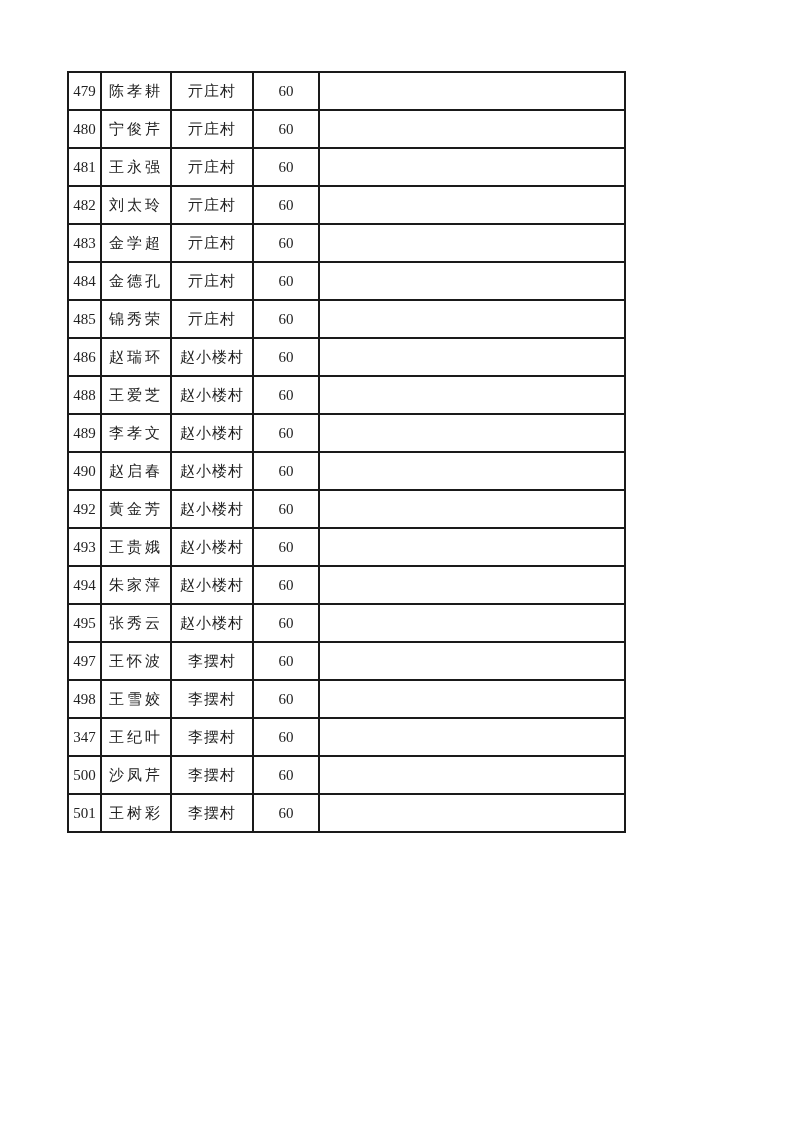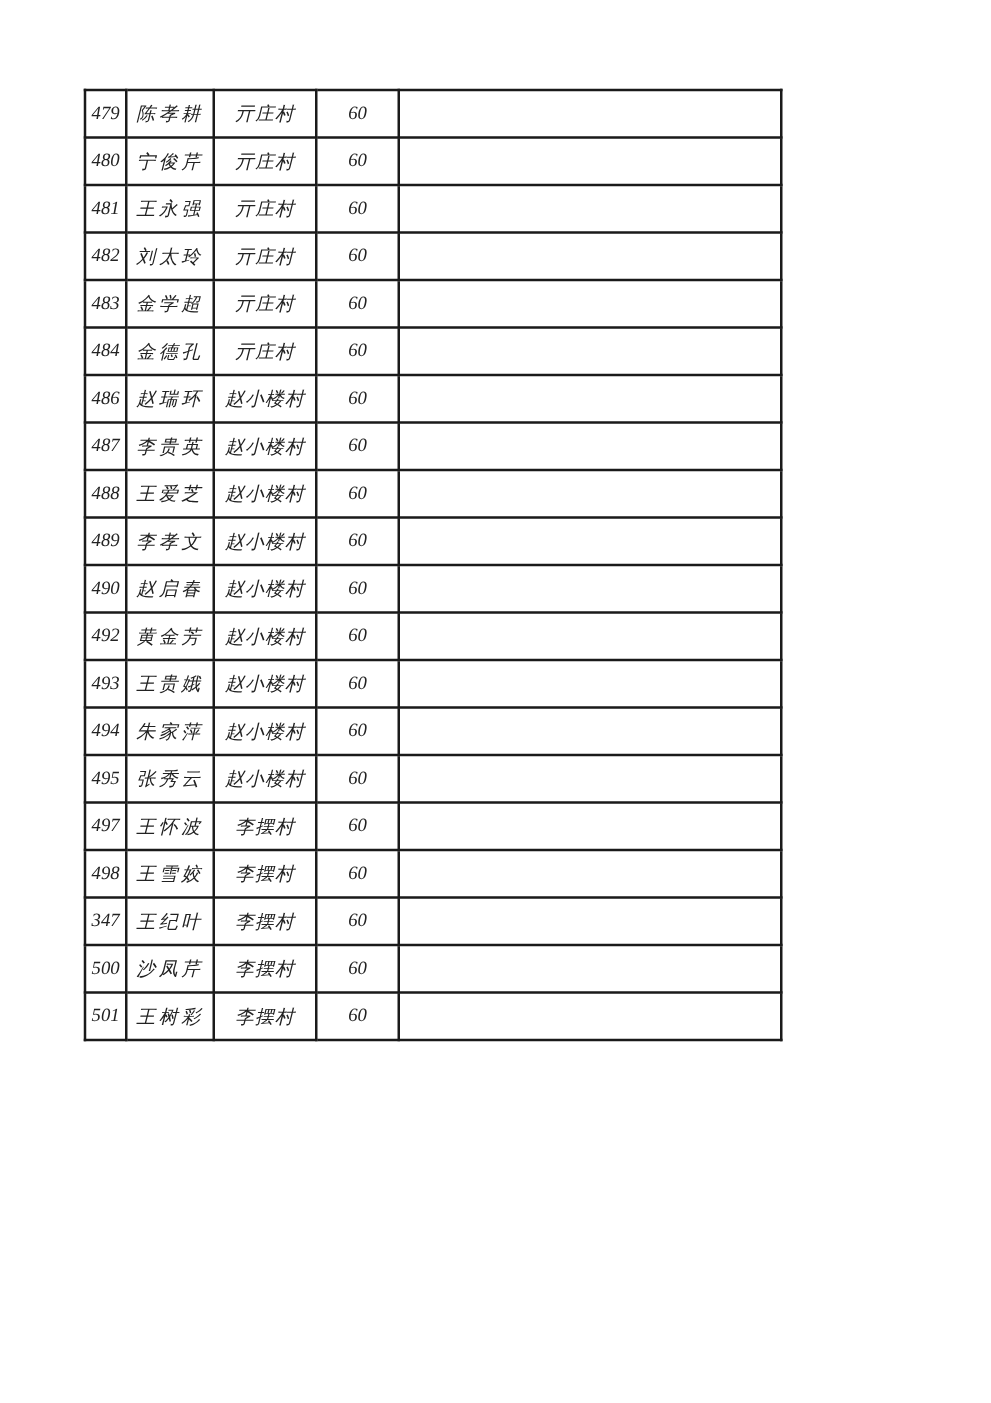--- a/index.html
+++ b/index.html
@@ -8,21 +8,20 @@
     height: 1122px;
     background: #ffffff;
     font-family: "Liberation Serif", "DejaVu Serif", serif;
   }
   .page {
     position: relative;
     width: 793px;
     height: 1122px;
     background: #ffffff;
     overflow: hidden;
-    font-style: italic;
   }
   table.roster {
     position: absolute;
     left: 67px;
     top: 71px;
     width: 557px;
     border-collapse: collapse;
     table-layout: fixed;
     border: 2px solid #000000;
   }
@@ -101,36 +100,36 @@
   </tr>
 
   <tr>
     <td class="cell-serial">484</td>
     <td class="cell-name">金德孔</td>
     <td class="cell-village">亓庄村</td>
     <td class="cell-amount">60</td>
     <td class="cell-blank"></td>
   </tr>
 
+  <tr>
+    <td class="cell-serial">485</td>
+    <td class="cell-name">锦秀荣</td>
+    <td class="cell-village">亓庄村</td>
+    <td class="cell-amount">60</td>
+    <td class="cell-blank"></td>
+  </tr>
 
   <tr>
     <td class="cell-serial">486</td>
     <td class="cell-name">赵瑞环</td>
     <td class="cell-village">赵小楼村</td>
     <td class="cell-amount">60</td>
     <td class="cell-blank"></td>
   </tr>
 
-  <tr>
-    <td class="cell-serial">487</td>
-    <td class="cell-name">李贵英</td>
-    <td class="cell-village">赵小楼村</td>
-    <td class="cell-amount">60</td>
-    <td class="cell-blank"></td>
-  </tr>
 
   <tr>
     <td class="cell-serial">488</td>
     <td class="cell-name">王爱芝</td>
     <td class="cell-village">赵小楼村</td>
     <td class="cell-amount">60</td>
     <td class="cell-blank"></td>
   </tr>
 
   <tr>

